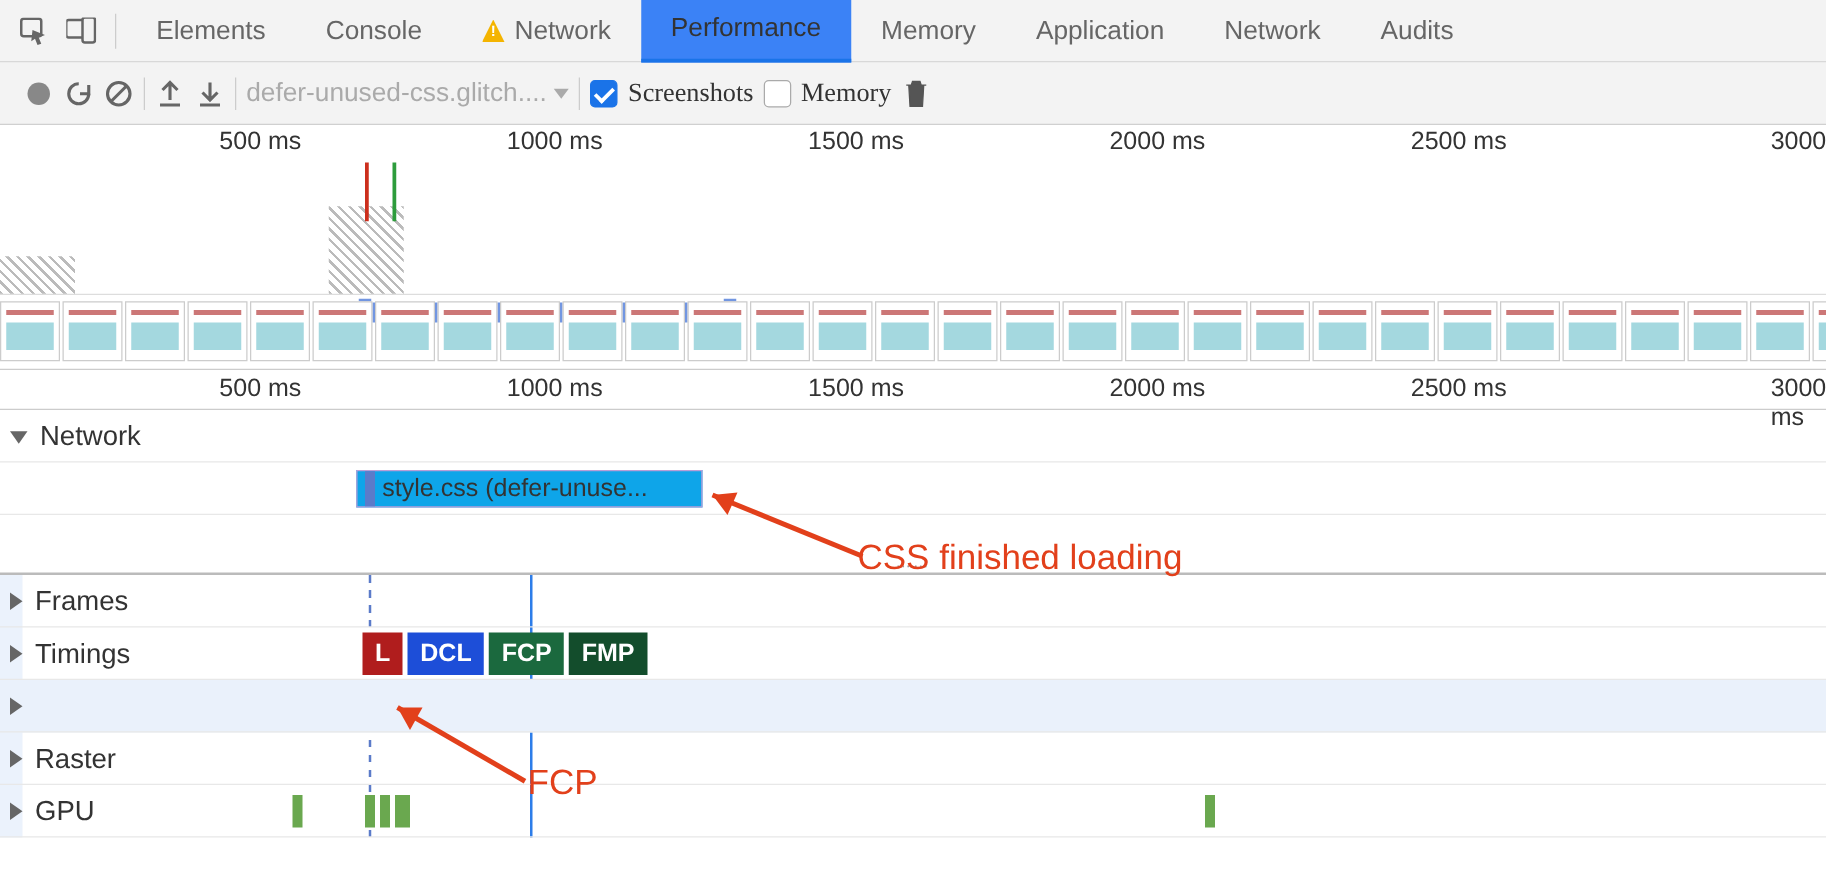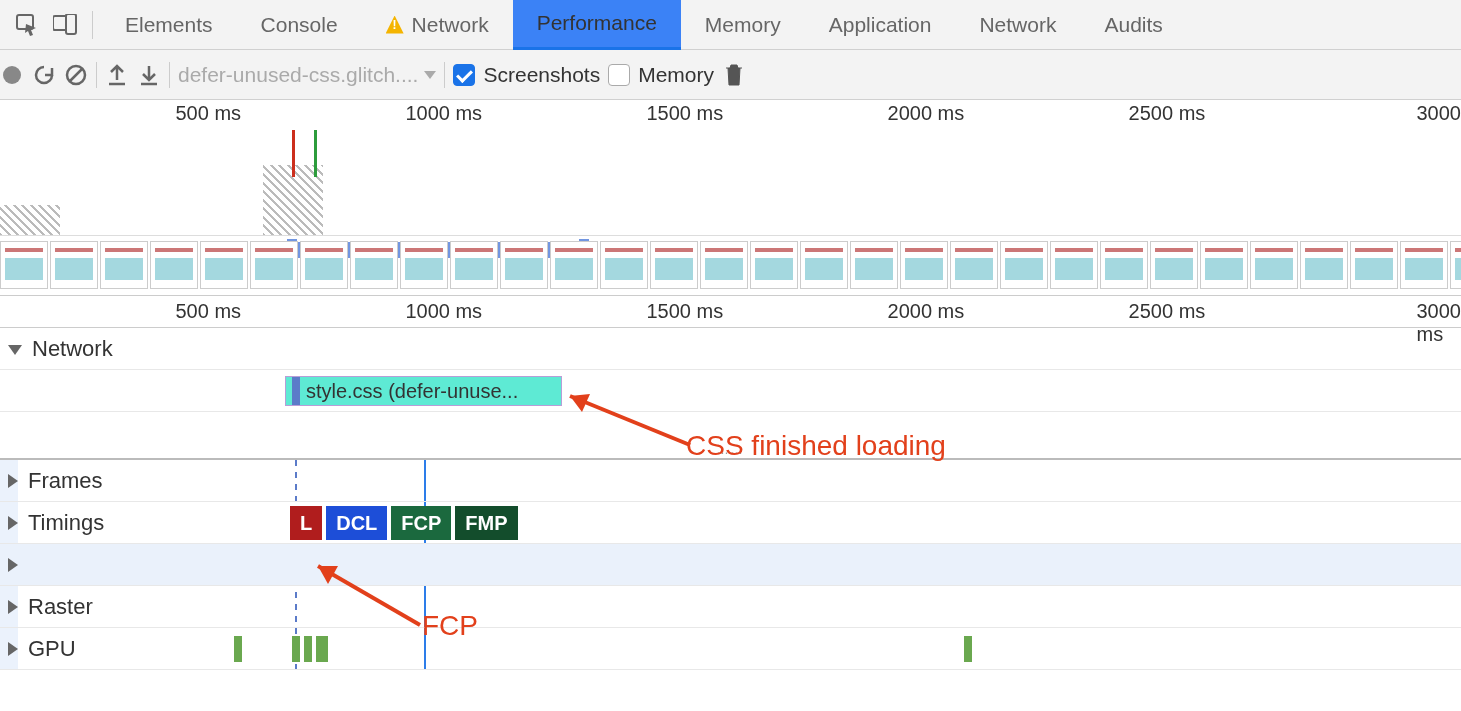--- a/index.html
+++ b/index.html
@@ -54,21 +54,21 @@
 }
 .warn-icon::after {
   content: "!"; color: #fff; font-size: 12px; font-weight: bold;
   position: absolute; left: 50%; top: 55%; transform: translate(-50%,-50%);
 }
 
 
 .toolbar {
   display: flex; align-items: center; height: 50px;
   background: #f3f3f3; border-bottom: 1px solid #d0d0d0;
-  padding: 0 0; gap: 8px;
+  padding: 0 19px; gap: 8px;
   font-size: 21px;
 }
 .t-icon {
   width: 24px; height: 24px;
   display: flex; align-items: center; justify-content: center;
   color: #666; cursor: pointer;
 }
 .record { width: 18px; height: 18px; border-radius: 50%; background: #888; }
 .t-sep { width: 1px; height: 26px; background: #ccc; }
 .dropdown {
@@ -82,21 +82,21 @@
 .checkbox {
   width: 22px; height: 22px; border-radius: 4px;
   border: 1px solid #aaa; background: #fff;
 }
 .checkbox.checked { background: #1a73e8; border-color: #1a73e8; position: relative; }
 .checkbox.checked::after {
   content:""; position:absolute; left:6px; top:2px;
   width:6px; height:12px; border:solid #fff; border-width:0 3px 3px 0;
   transform: rotate(45deg);
 }
-.tlabel { color: #333; }
+.tlabel { color: #333; font-family: Liberation Serif, serif; }
 .trash { font-size: 24px; color: #555; }
 
 
 .overview {
   height: 196px;
   border-bottom: 1px solid #ccc;
   position: relative;
   background: #fff;
 }
 .ov-ticks {
@@ -150,21 +150,21 @@
 }
 .track .disclosure.open {
   border-left:7px solid transparent;border-right:7px solid transparent;border-top:10px solid #666;border-bottom:none;
   margin-top:2px;
 }
 .net-row {
   height: 42px; border-bottom:1px solid #e8e8e8; position:relative;
 }
 .net-block {
   position:absolute; top:6px; height:30px;
-  background:#5eead4; border:1px solid #b89ed7;
+  background:#0ea5e9; border:1px solid #b89ed7;
   display:flex; align-items:center; padding:0 6px;
   font-size:20px; color:#333;
 }
 .net-block .cap { width:8px;height:100%;background:#5b7bc9;margin-right:6px;}
 .gap1 { height:48px; border-bottom:2px solid #bbb; position:relative;}
 .grip {
   position:absolute; right:50%; bottom:-2px; transform:translateX(50%);
   color:#999; font-size:12px; letter-spacing:2px;
 }
 .badge-row {

